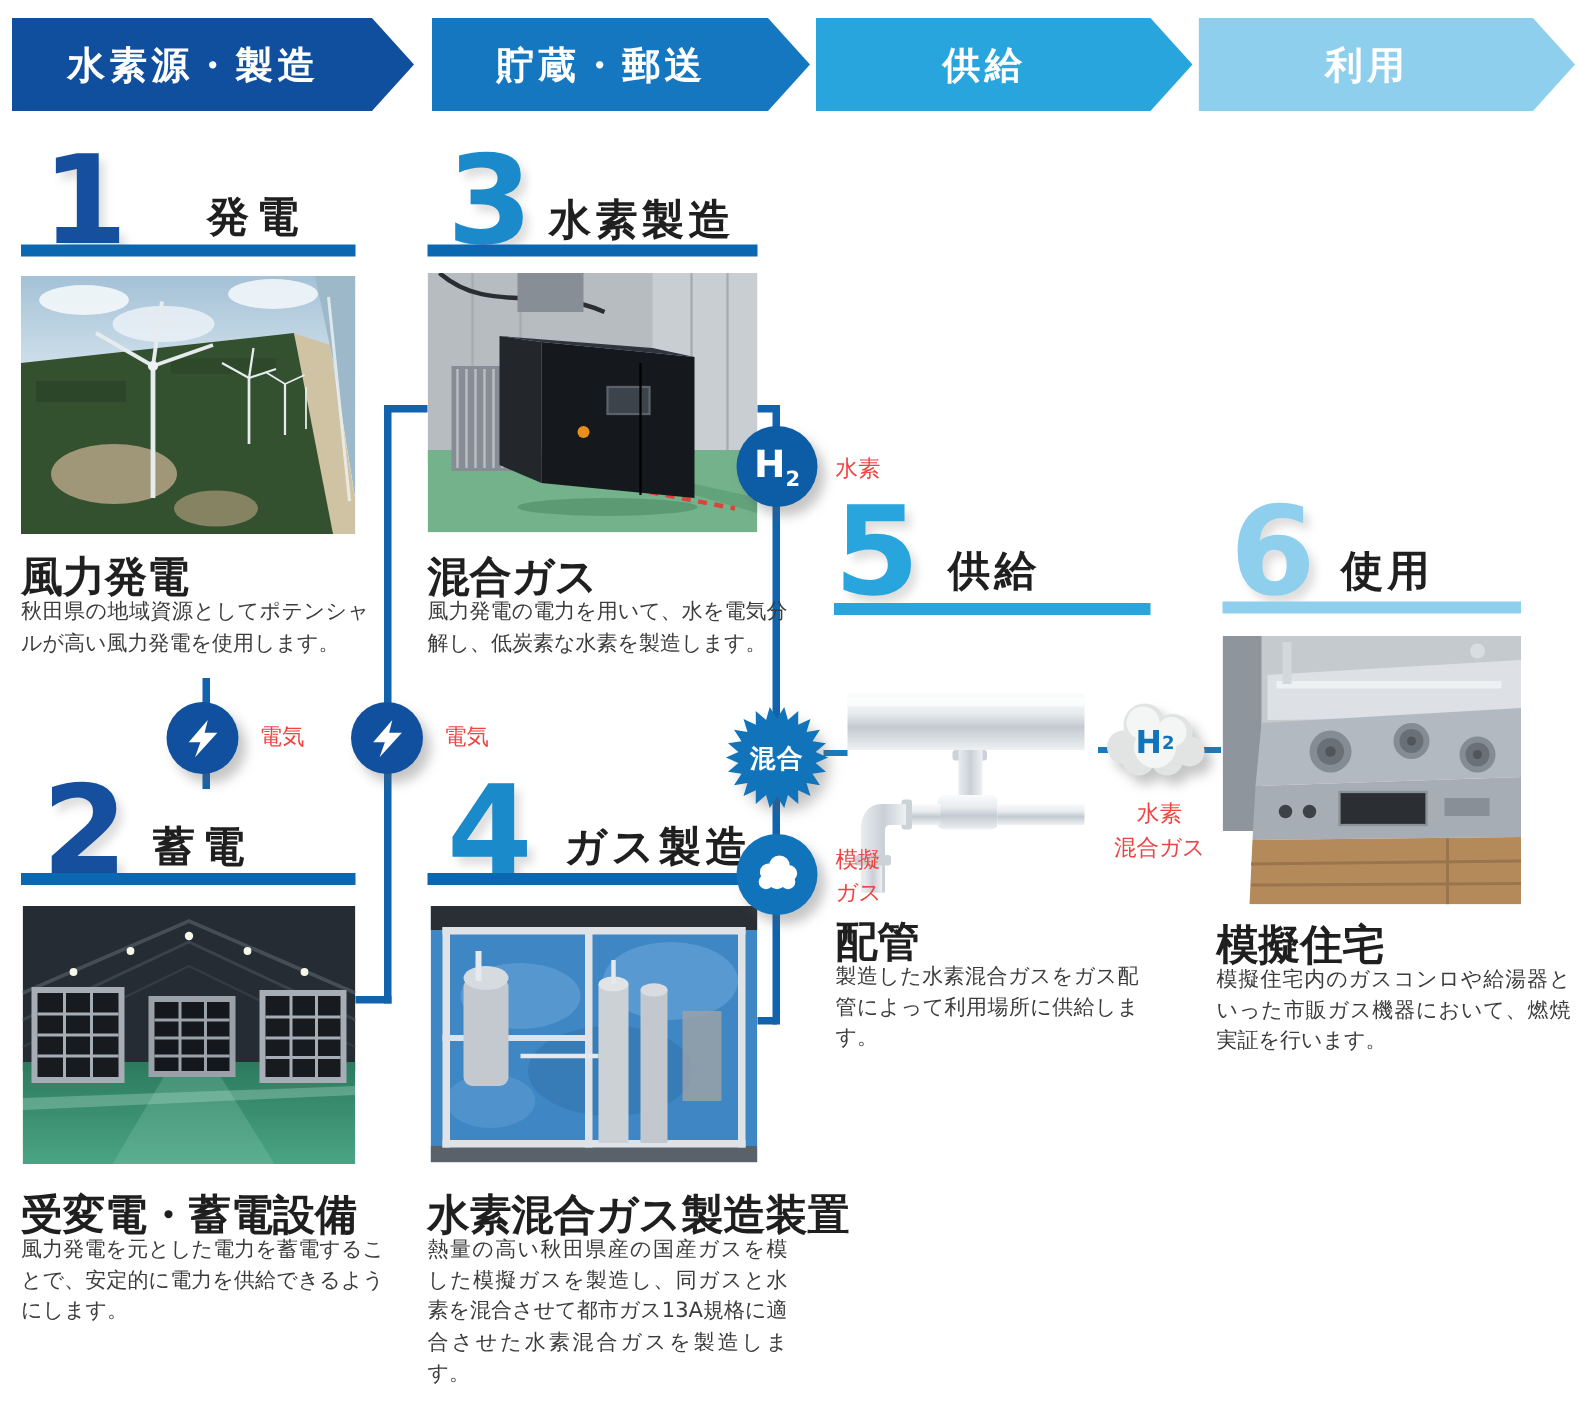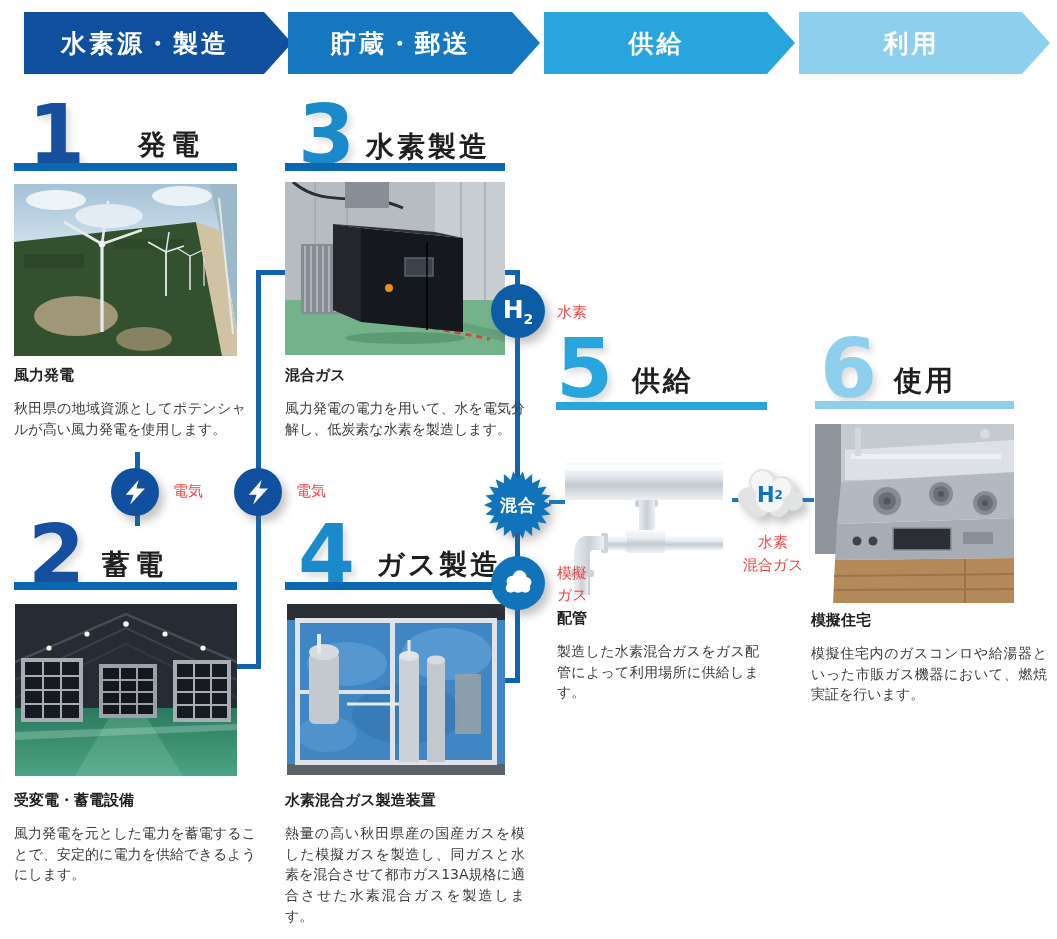--- a/index.html
+++ b/index.html
@@ -6,21 +6,21 @@
   .canvas{
     position:relative;width:1057px;height:939px;background:#ffffff;overflow:hidden;
     font-family:"DejaVu Sans","Liberation Sans",sans-serif;color:#1f1f1f;
   }
   
   .flow-arrow{
     position:absolute;top:12px;height:62px;display:flex;align-items:center;justify-content:center;
     color:#fff;font-weight:bold;font-size:25px;letter-spacing:3px;padding-right:26px;box-sizing:border-box;
     clip-path:polygon(0 0, calc(100% - 28px) 0, 100% 50%, calc(100% - 28px) 100%, 0 100%);
   }
-  .arrow-1{left:24px;width:268px;background:#0f4f9e;}
+  .arrow-1{left:8px;width:268px;background:#0f4f9e;}
   .arrow-2{left:288px;width:252px;background:#1677c1;}
   .arrow-3{left:544px;width:251px;background:#29a5de;}
   .arrow-4{left:799px;width:251px;background:#8ecfee;}
   
   .step-num{position:absolute;font-size:82px;font-weight:800;line-height:1;letter-spacing:-2px;
     filter:drop-shadow(4px 5px 3px rgba(0,0,0,.13));}
   .num-1{left:28px;top:94px;color:#164f9e;}
   .num-2{left:28px;top:514px;color:#164f9e;}
   .num-3{left:298px;top:94px;color:#1b8aca;}
   .num-4{left:298px;top:514px;color:#1b8aca;}
@@ -43,21 +43,21 @@
   
   .photo{position:absolute;overflow:hidden;}
   .photo svg{display:block;width:100%;height:100%;}
   .photo-1{left:14px;top:184px;width:223px;height:172px;}
   .photo-2{left:15px;top:604px;width:222px;height:172px;}
   .photo-3{left:285px;top:182px;width:220px;height:173px;}
   .photo-4{left:287px;top:604px;width:218px;height:171px;}
   .photo-6{left:815px;top:424px;width:199px;height:179px;}
   .pipe-art{left:560px;top:452px;width:170px;height:145px;position:absolute;}
   
-  .step-sub{position:absolute;font-size:15px;font-weight:bold;color:#1f1f1f;white-space:nowrap;}
+  .step-sub{position:absolute;font-size:28px;font-weight:bold;color:#1f1f1f;white-space:nowrap;}
   .sub-1{left:14px;top:366px;}
   .sub-2{left:14px;top:791px;}
   .sub-3{left:285px;top:366px;}
   .sub-4{left:285px;top:791px;}
   .sub-5{left:557px;top:609px;}
   .sub-6{left:811px;top:611px;}
   .step-desc{position:absolute;font-size:14px;color:#3c3c3c;line-height:1.48;text-align:justify;}
   .desc-1{left:14px;top:398px;width:232px;}
   .desc-2{left:14px;top:823px;width:242px;}
   .desc-3{left:285px;top:398px;width:240px;}

